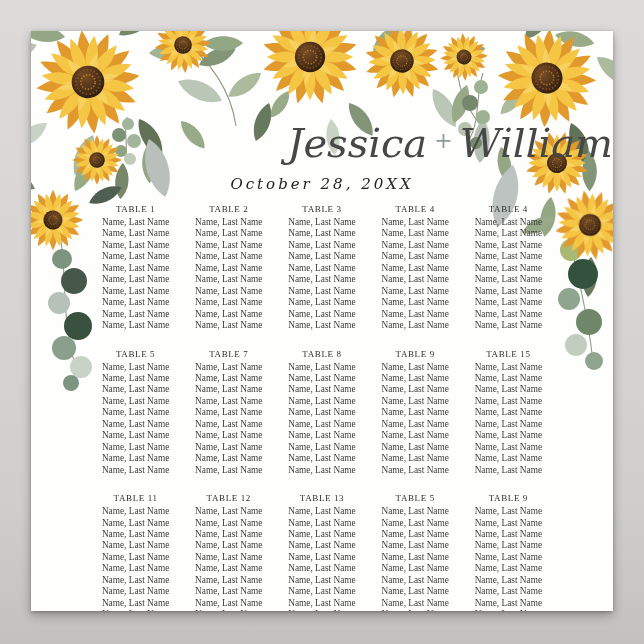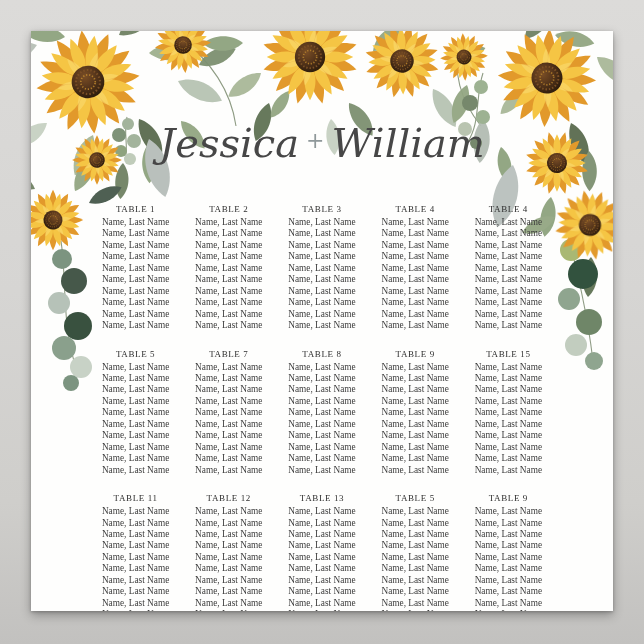--- a/index.html
+++ b/index.html
@@ -2,21 +2,21 @@
 <html><head>
 <meta charset="utf-8">
 <style>
   html,body{margin:0;padding:0;}
   body{width:644px;height:644px;font-family:"Liberation Serif",serif;}
   .stage{position:relative;width:644px;height:644px;
          background:linear-gradient(180deg,#dcdbd9 0%,#d6d5d3 45%,#cfcecb 78%,#c2c1bf 100%);overflow:hidden;}
   .poster{position:absolute;left:31px;top:31px;width:582px;height:580px;background:#fefefd;
           box-shadow:0 4px 10px rgba(0,0,0,.30),0 1px 3px rgba(0,0,0,.22);overflow:hidden;}
   .florals{position:absolute;left:0;top:0;width:582px;height:580px;z-index:1;}
-  .title-row{position:absolute;left:0;right:0;top:84px;z-index:2;text-align:center;
+  .title-row{position:absolute;left:0;right:0;top:84px;z-index:2;text-align:right;
              font-family:"DejaVu Serif",serif;font-style:italic;font-weight:400;
              color:#474747;font-size:40px;line-height:52px;white-space:nowrap;}
   .plus{font-size:22px;color:#8f989a;vertical-align:9px;margin:0 7px;font-style:normal;}
   .date{position:absolute;left:0;right:0;top:144px;z-index:2;text-align:center;
         font-family:"DejaVu Serif",serif;font-style:italic;font-size:15px;
         letter-spacing:3px;color:#222222;}
   .tables-grid{position:absolute;left:58px;top:173px;width:466px;z-index:2;
                display:grid;grid-template-columns:repeat(5,93.2px);row-gap:17px;}
   .table-block{text-align:center;}
   .t-head{font-size:9px;letter-spacing:.6px;color:#2e2e2e;margin-bottom:2px;line-height:11px;}
@@ -153,20 +153,21 @@
         <use href="#sf" transform="translate(526,132) scale(0.59) rotate(30)"></use>
         <use href="#sf" transform="translate(559,194) scale(0.65) rotate(5)"></use>
         <use href="#sf" transform="translate(22,189) scale(0.56) rotate(75)"></use>
       </g>
     </svg>
 
     <div class="title-row">
       <span>Jessica</span><span class="plus">+</span><span>William</span>
     </div>
 
+    <div class="date">October 28, 20XX</div>
 
     <div class="tables-grid">
         <div class="table-block">
           <div class="t-head">TABLE 1</div>
           <div class="t-guest">Name, Last Name</div>
           <div class="t-guest">Name, Last Name</div>
           <div class="t-guest">Name, Last Name</div>
           <div class="t-guest">Name, Last Name</div>
           <div class="t-guest">Name, Last Name</div>
           <div class="t-guest">Name, Last Name</div>

